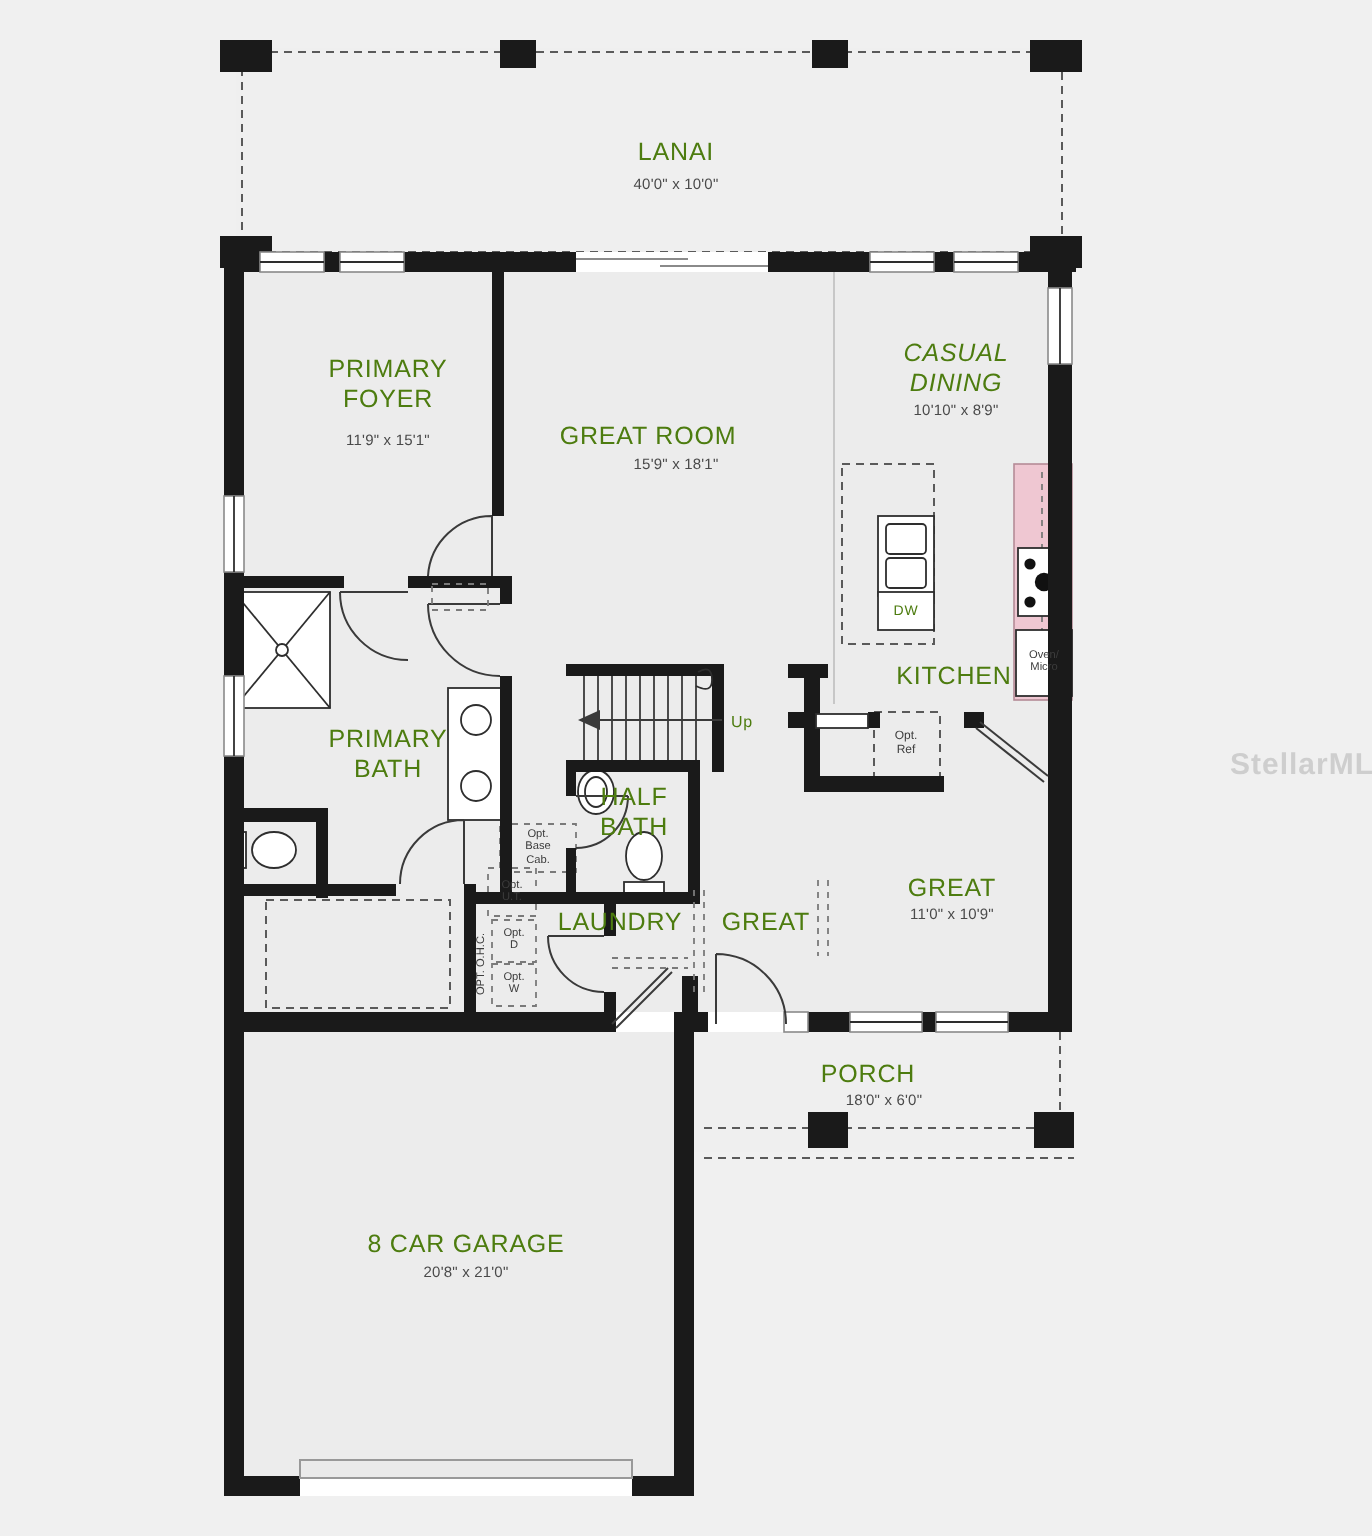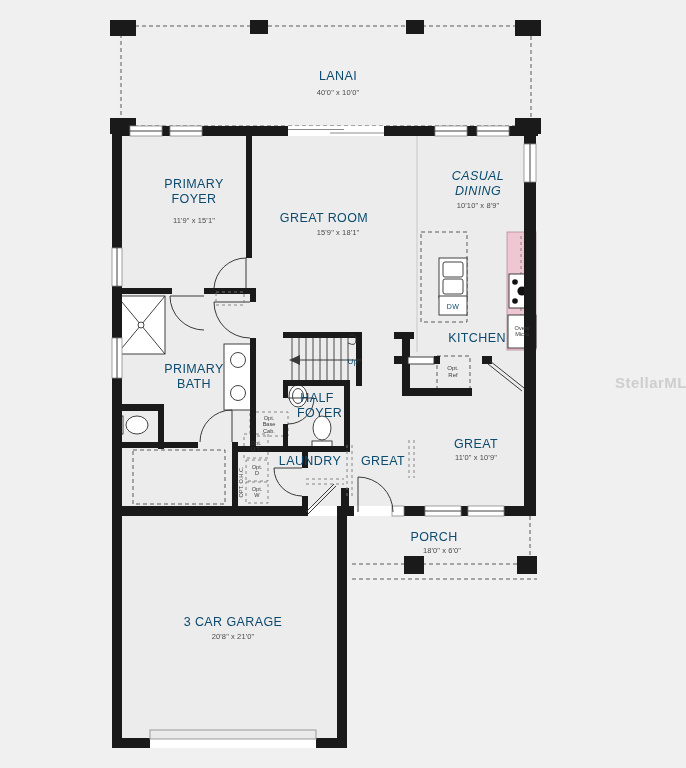--- a/index.html
+++ b/index.html
@@ -1,20 +1,20 @@
 <!DOCTYPE html>
 <html><head>
 <meta charset="utf-8">
 <style>
   html,body{margin:0;padding:0;background:#f0f0f0;}
   .stage{position:relative;width:686px;height:768px;background:#f0f0f0;overflow:hidden;
          font-family:"Liberation Sans",sans-serif;}
   svg{position:absolute;left:0;top:0;}
   .lbl{position:absolute;transform:translate(-50%,-50%);font-size:12.5px;letter-spacing:.4px;
-       color:#0c4a6e;text-align:center;white-space:nowrap;}
+       color:#4d7c0f;text-align:center;white-space:nowrap;}
   .wrap{white-space:normal;line-height:1.18;}
   .dims{font-size:7.5px;letter-spacing:.1px;color:#4a4a4a;}
   .tiny{font-size:6px;letter-spacing:0;line-height:1.12;color:#3c3c3c;white-space:normal;}
   .tiny5{font-size:5.6px;}
   .vert{transform:translate(-50%,-50%) rotate(-90deg);}
   .watermark{position:absolute;font-size:15px;font-weight:bold;letter-spacing:.5px;
              color:rgba(120,120,120,0.28);}
   
   .w{fill:#1a1a1a;}
   .win{fill:#ffffff;stroke:#8a8a8a;stroke-width:.8;}
@@ -232,36 +232,36 @@
 <div class="lbl" style="left:324px;top:218px;">GREAT ROOM</div>
 <div class="lbl dims" style="left:338px;top:232px;">15'9" x 18'1"</div>
 
 <div class="lbl wrap" style="left:478px;top:184px;width:62px;font-style:italic;">CASUAL DINING</div>
 <div class="lbl dims" style="left:478px;top:205px;">10'10" x 8'9"</div>
 
 <div class="lbl" style="left:477px;top:338px;text-align:center;">KITCHEN</div>
 
 <div class="lbl wrap" style="left:194px;top:377px;width:66px;">PRIMARY BATH</div>
 
-<div class="lbl wrap" style="left:317px;top:406px;width:40px;">HALF FOYER</div>
+<div class="lbl wrap" style="left:317px;top:406px;width:40px;">HALF BATH</div>
 
 <div class="lbl" style="left:291px;top:461px;padding-left:38px;">LAUNDRY</div>
 
 <div class="lbl" style="left:383px;top:461px;">GREAT</div>
 
 <div class="lbl" style="left:476px;top:444px;">GREAT</div>
 <div class="lbl dims" style="left:476px;top:457px;">11'0" x 10'9"</div>
 
 <div class="lbl" style="left:434px;top:537px;">PORCH</div>
 <div class="lbl dims" style="left:442px;top:550px;">18'0" x 6'0"</div>
 
-<div class="lbl" style="left:233px;top:622px;">3 CAR GARAGE</div>
+<div class="lbl" style="left:233px;top:622px;">8 CAR GARAGE</div>
 <div class="lbl dims" style="left:233px;top:636px;">20'8" x 21'0"</div>
 
-<div class="lbl" style="left:353px;top:361px;font-size:8px;">Up</div>
+<div class="lbl" style="left:371px;top:361px;font-size:8px;">Up</div>
 <div class="lbl" style="left:453px;top:306px;font-size:7px;">DW</div>
 <div class="lbl tiny tiny5 wrap" style="left:522px;top:331px;width:24px;">Oven/ Micro</div>
 <div class="lbl tiny wrap" style="left:453px;top:372px;width:20px;">Opt. Ref</div>
 <div class="lbl tiny tiny5 wrap" style="left:269px;top:424px;width:23px;">Opt. Base Cab.</div>
 <div class="lbl tiny tiny5 wrap" style="left:256px;top:446px;width:19px;">Opt. U.T.</div>
 <div class="lbl tiny tiny5 vert" style="left:241px;top:482px;">OPT. O.H.C.</div>
 <div class="lbl tiny tiny5 wrap" style="left:257px;top:470px;width:16px;">Opt. D</div>
 <div class="lbl tiny tiny5 wrap" style="left:257px;top:492px;width:16px;">Opt. W</div>
 
 <div class="watermark" style="left:615px;top:374px;">StellarMLS</div>

